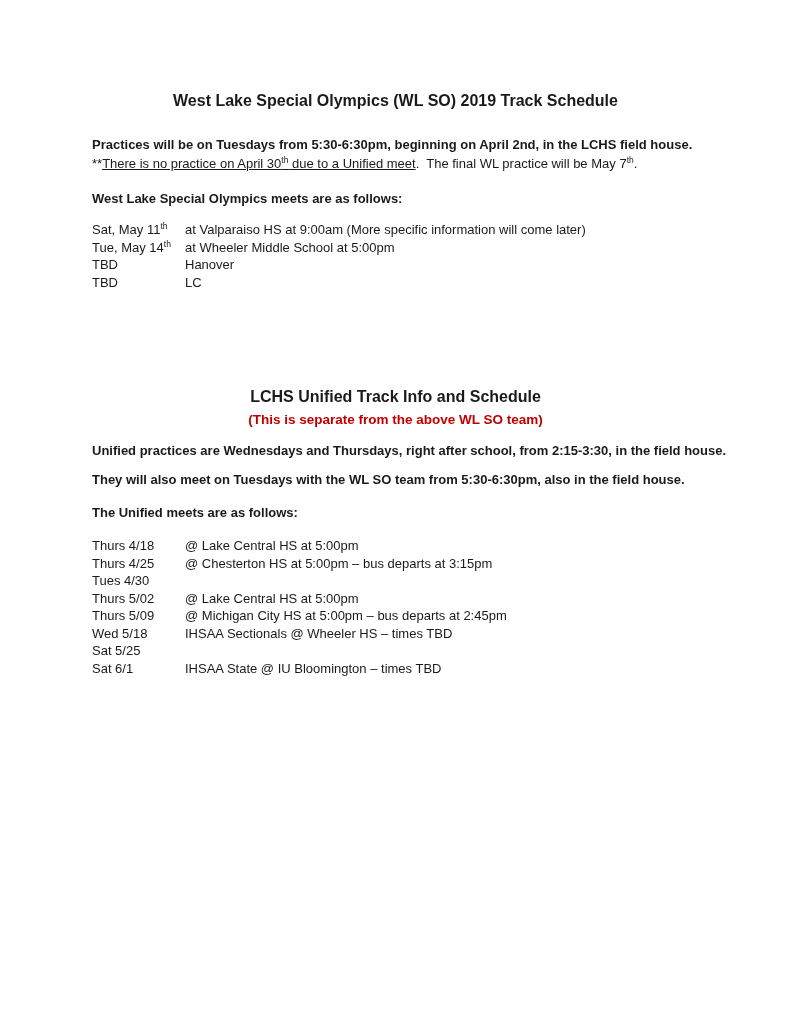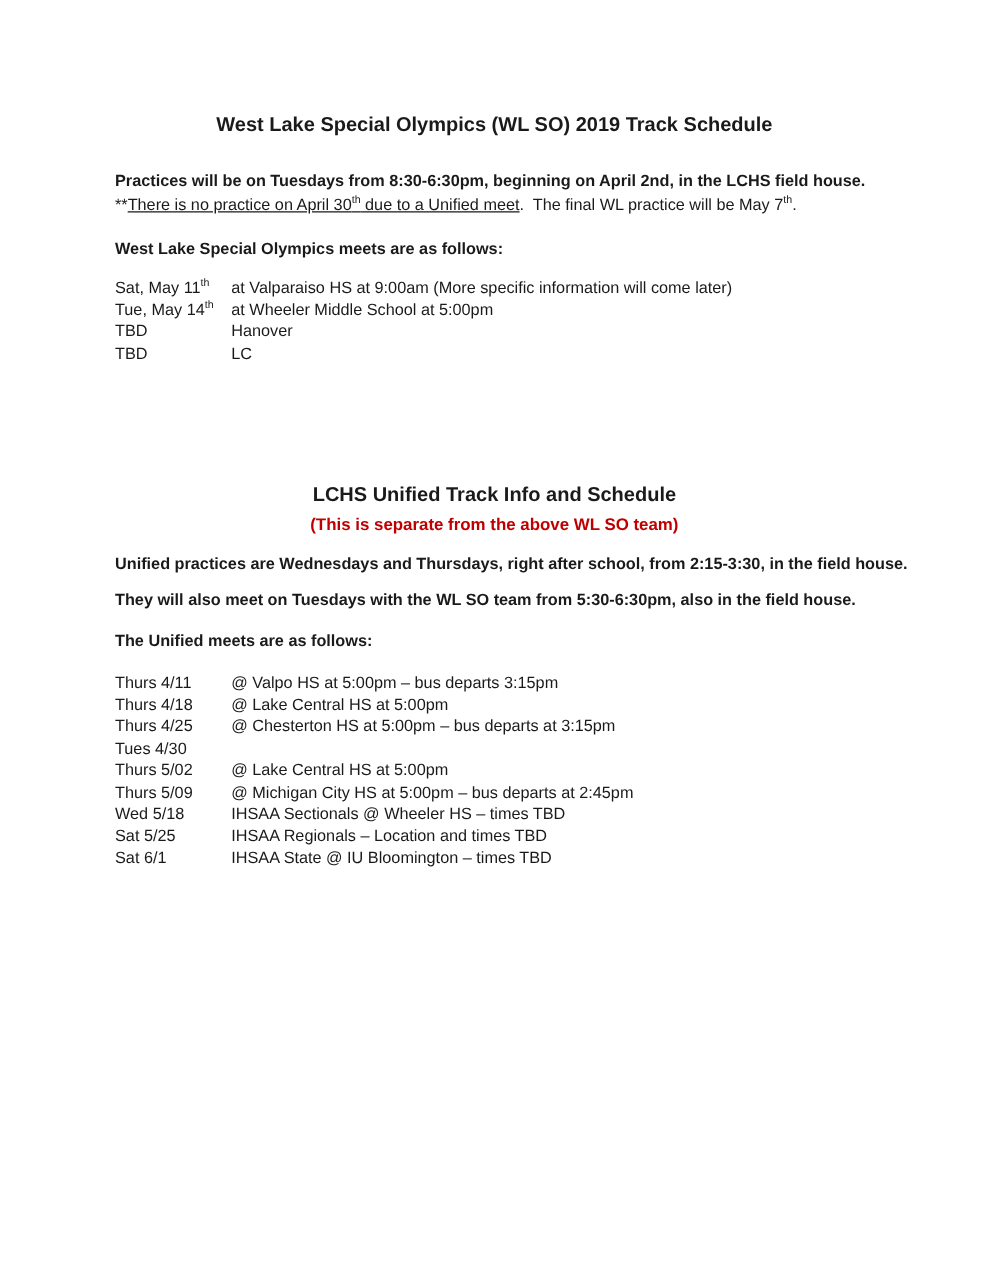--- a/index.html
+++ b/index.html
@@ -62,21 +62,21 @@
   }
   .u { text-decoration: underline; }
 </style>
 </head>
 <body>
 
 <div class="page">
 
   <div class="abs centered doc-title" style="top: 92px;">West Lake Special Olympics (WL SO) 2019 Track Schedule</div>
 
-  <div class="abs para" style="top: 135px;">Practices will be on Tuesdays from 8:30-6:30pm, beginning on April 2nd, in the LCHS field house.</div>
+  <div class="abs para" style="top: 135px;">Practices will be on Tuesdays from 5:30-6:30pm, beginning on April 2nd, in the LCHS field house.</div>
 
   <div class="abs para-regular" style="top: 154px;"><span>**</span><span class="u"><span>There is no practice on April 30</span><sup>th</sup><span> due to a Unified meet</span></span><span>.  The final WL practice will be May 7</span><sup>th</sup><span>.</span></div>
 
   <div class="abs heading" style="top: 191px;">West Lake Special Olympics meets are as follows:</div>
 
   <div class="abs" style="top: 221px;">
     <div class="meet-row">
       <span class="meet-date"><span>Sat, May 11</span><sup>th</sup></span>
       <span class="meet-desc">at Valparaiso HS at 9:00am (More specific information will come later)</span>
     </div>
@@ -99,24 +99,20 @@
   <div class="abs centered doc-title" style="top: 388px;">LCHS Unified Track Info and Schedule</div>
 
   <div class="abs para" style="top: 441px;">Unified practices are Wednesdays and Thursdays, right after school, from 2:15-3:30, in the field house.</div>
 
   <div class="abs para" style="top: 470px;">They will also meet on Tuesdays with the WL SO team from 5:30-6:30pm, also in the field house.</div>
 
   <div class="abs heading" style="top: 505px;">The Unified meets are as follows:</div>
 
   <div class="abs" style="top: 537px;">
     <div class="meet-row">
-      <span class="meet-date">Thurs 4/11</span>
-      <span class="meet-desc">@ Valpo HS at 5:00pm – bus departs 3:15pm</span>
-    </div>
-    <div class="meet-row">
       <span class="meet-date">Thurs 4/18</span>
       <span class="meet-desc">@ Lake Central HS at 5:00pm</span>
     </div>
     <div class="meet-row">
       <span class="meet-date">Thurs 4/25</span>
       <span class="meet-desc">@ Chesterton HS at 5:00pm – bus departs at 3:15pm</span>
     </div>
     <div class="meet-row">
       <span class="meet-date">Tues 4/30</span>
     </div>
@@ -127,21 +123,20 @@
     <div class="meet-row">
       <span class="meet-date">Thurs 5/09</span>
       <span class="meet-desc">@ Michigan City HS at 5:00pm – bus departs at 2:45pm</span>
     </div>
     <div class="meet-row">
       <span class="meet-date">Wed 5/18</span>
       <span class="meet-desc">IHSAA Sectionals @ Wheeler HS – times TBD</span>
     </div>
     <div class="meet-row">
       <span class="meet-date">Sat 5/25</span>
-      <span class="meet-desc">IHSAA Regionals – Location and times TBD</span>
     </div>
     <div class="meet-row">
       <span class="meet-date">Sat 6/1</span>
       <span class="meet-desc">IHSAA State @ IU Bloomington – times TBD</span>
     </div>
   </div>
 
 </div>
 
 </body></html>

